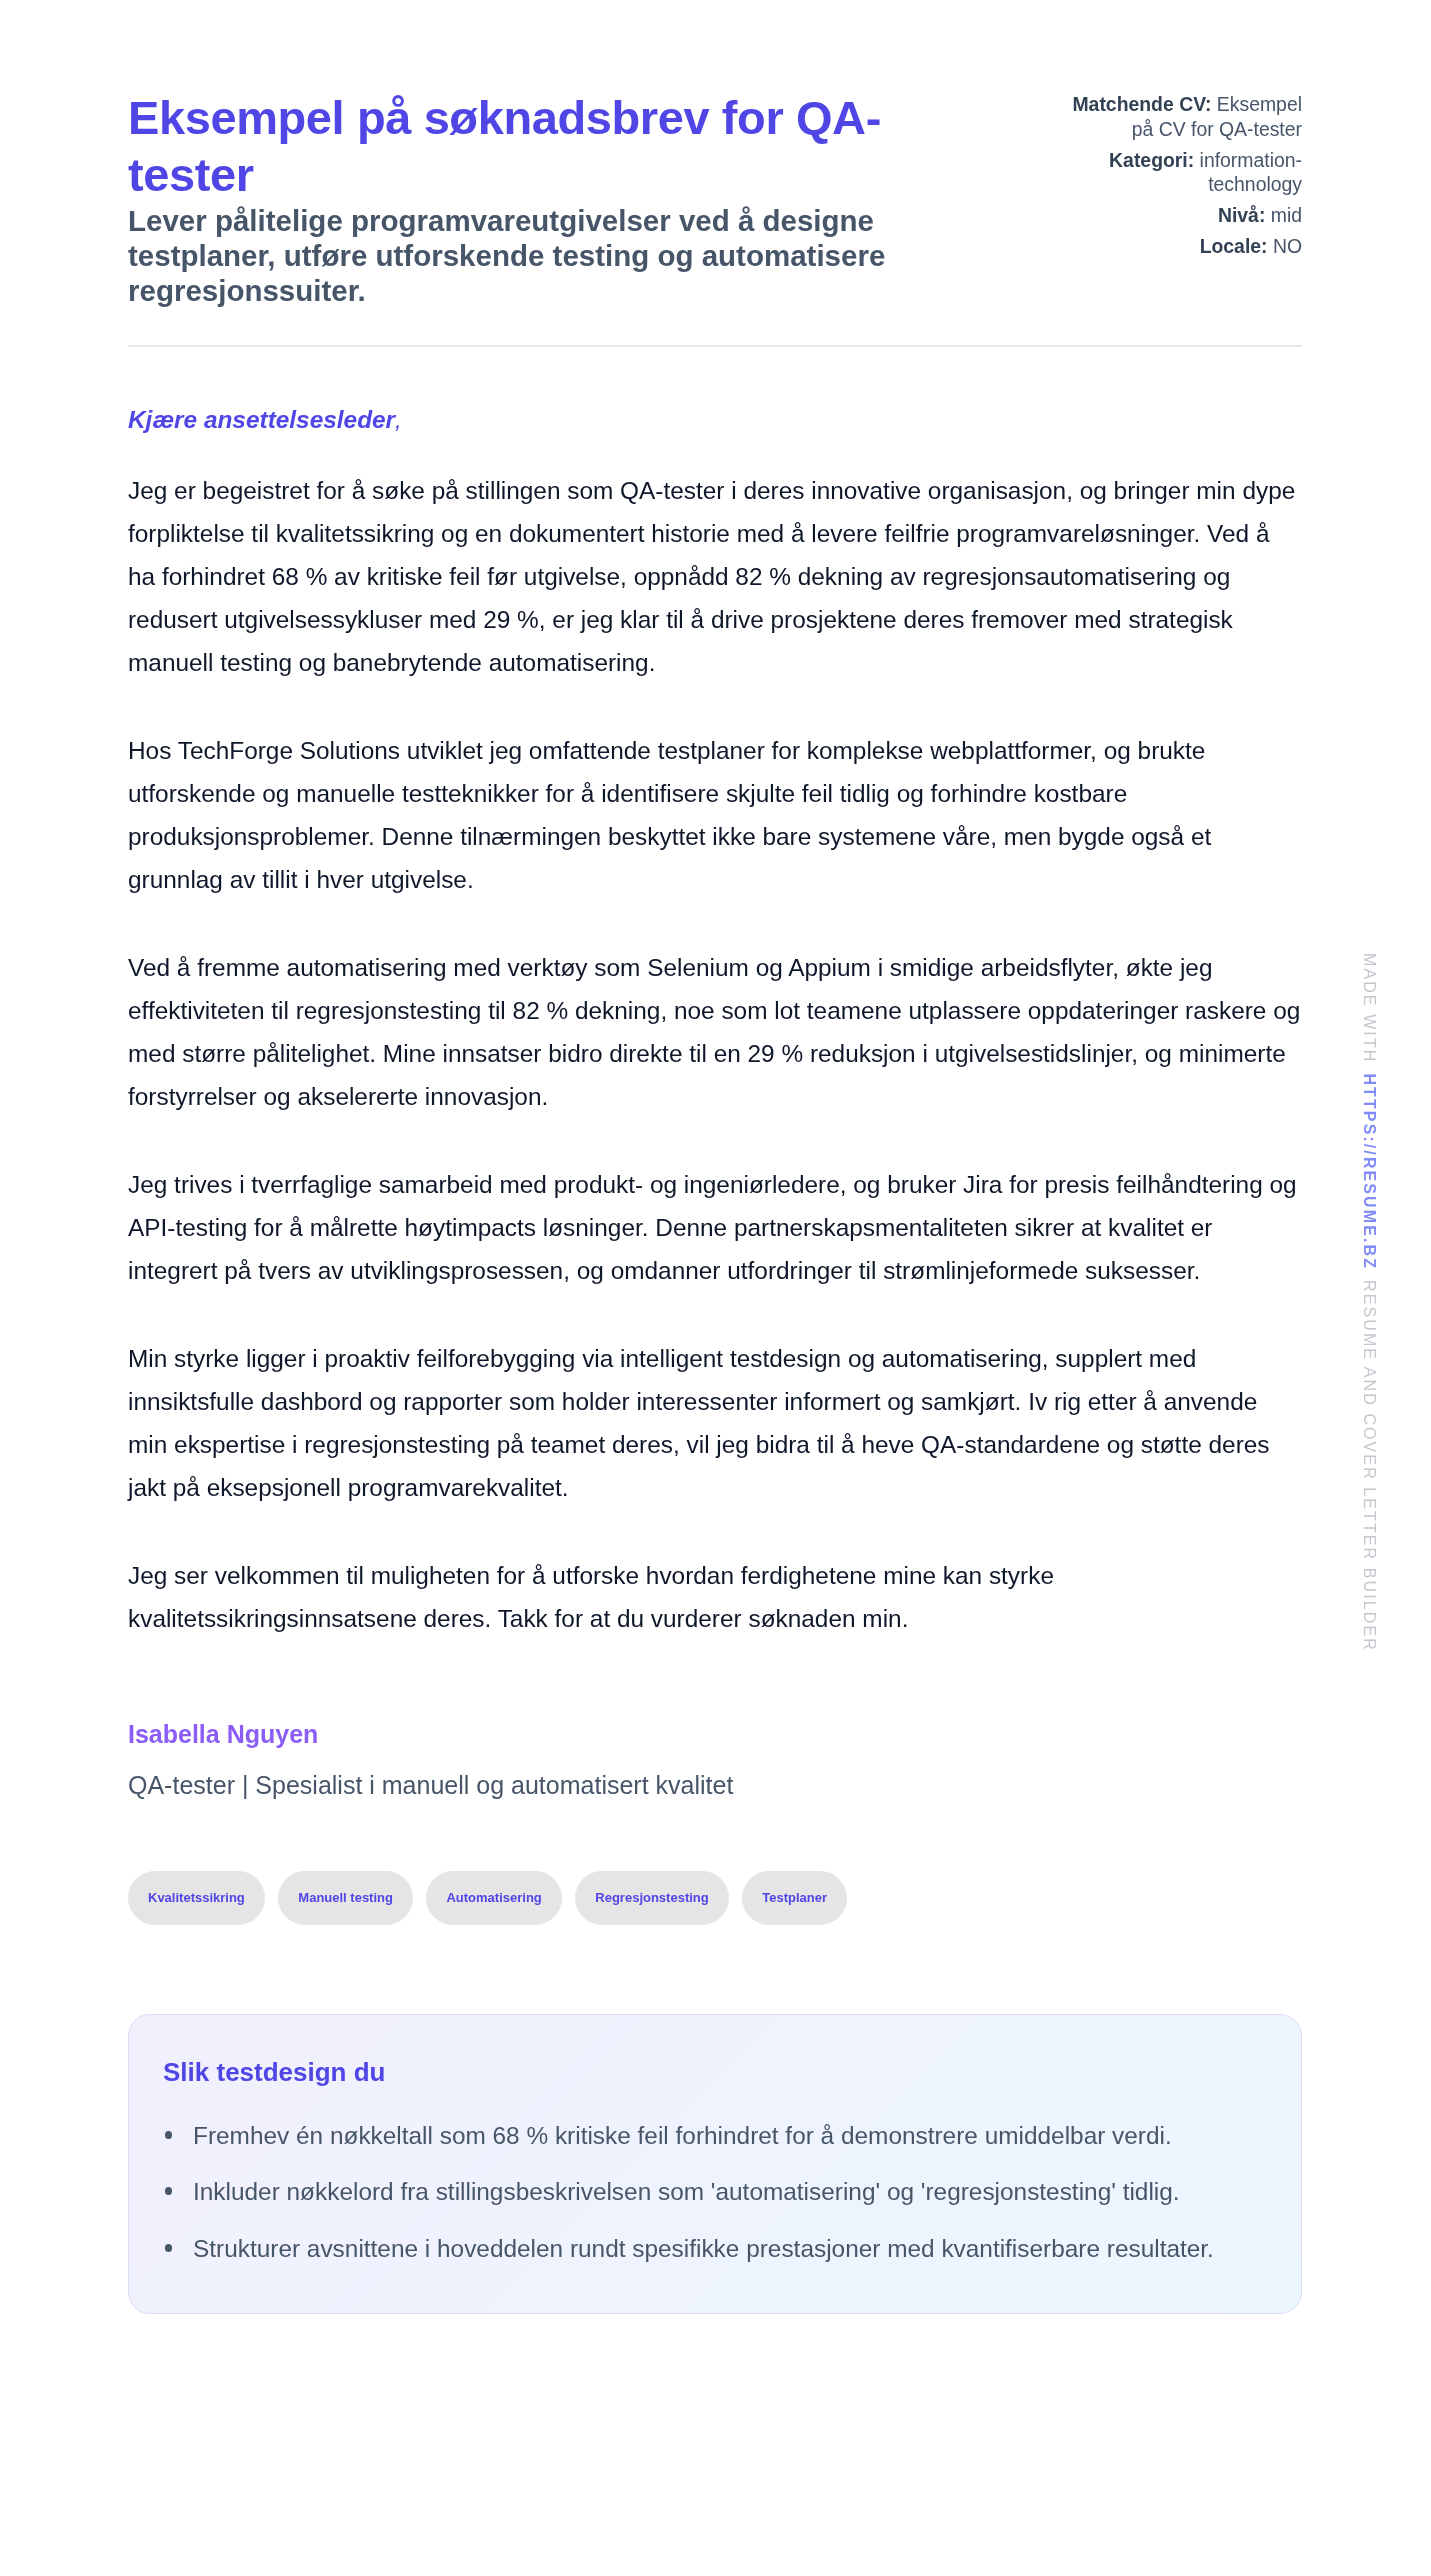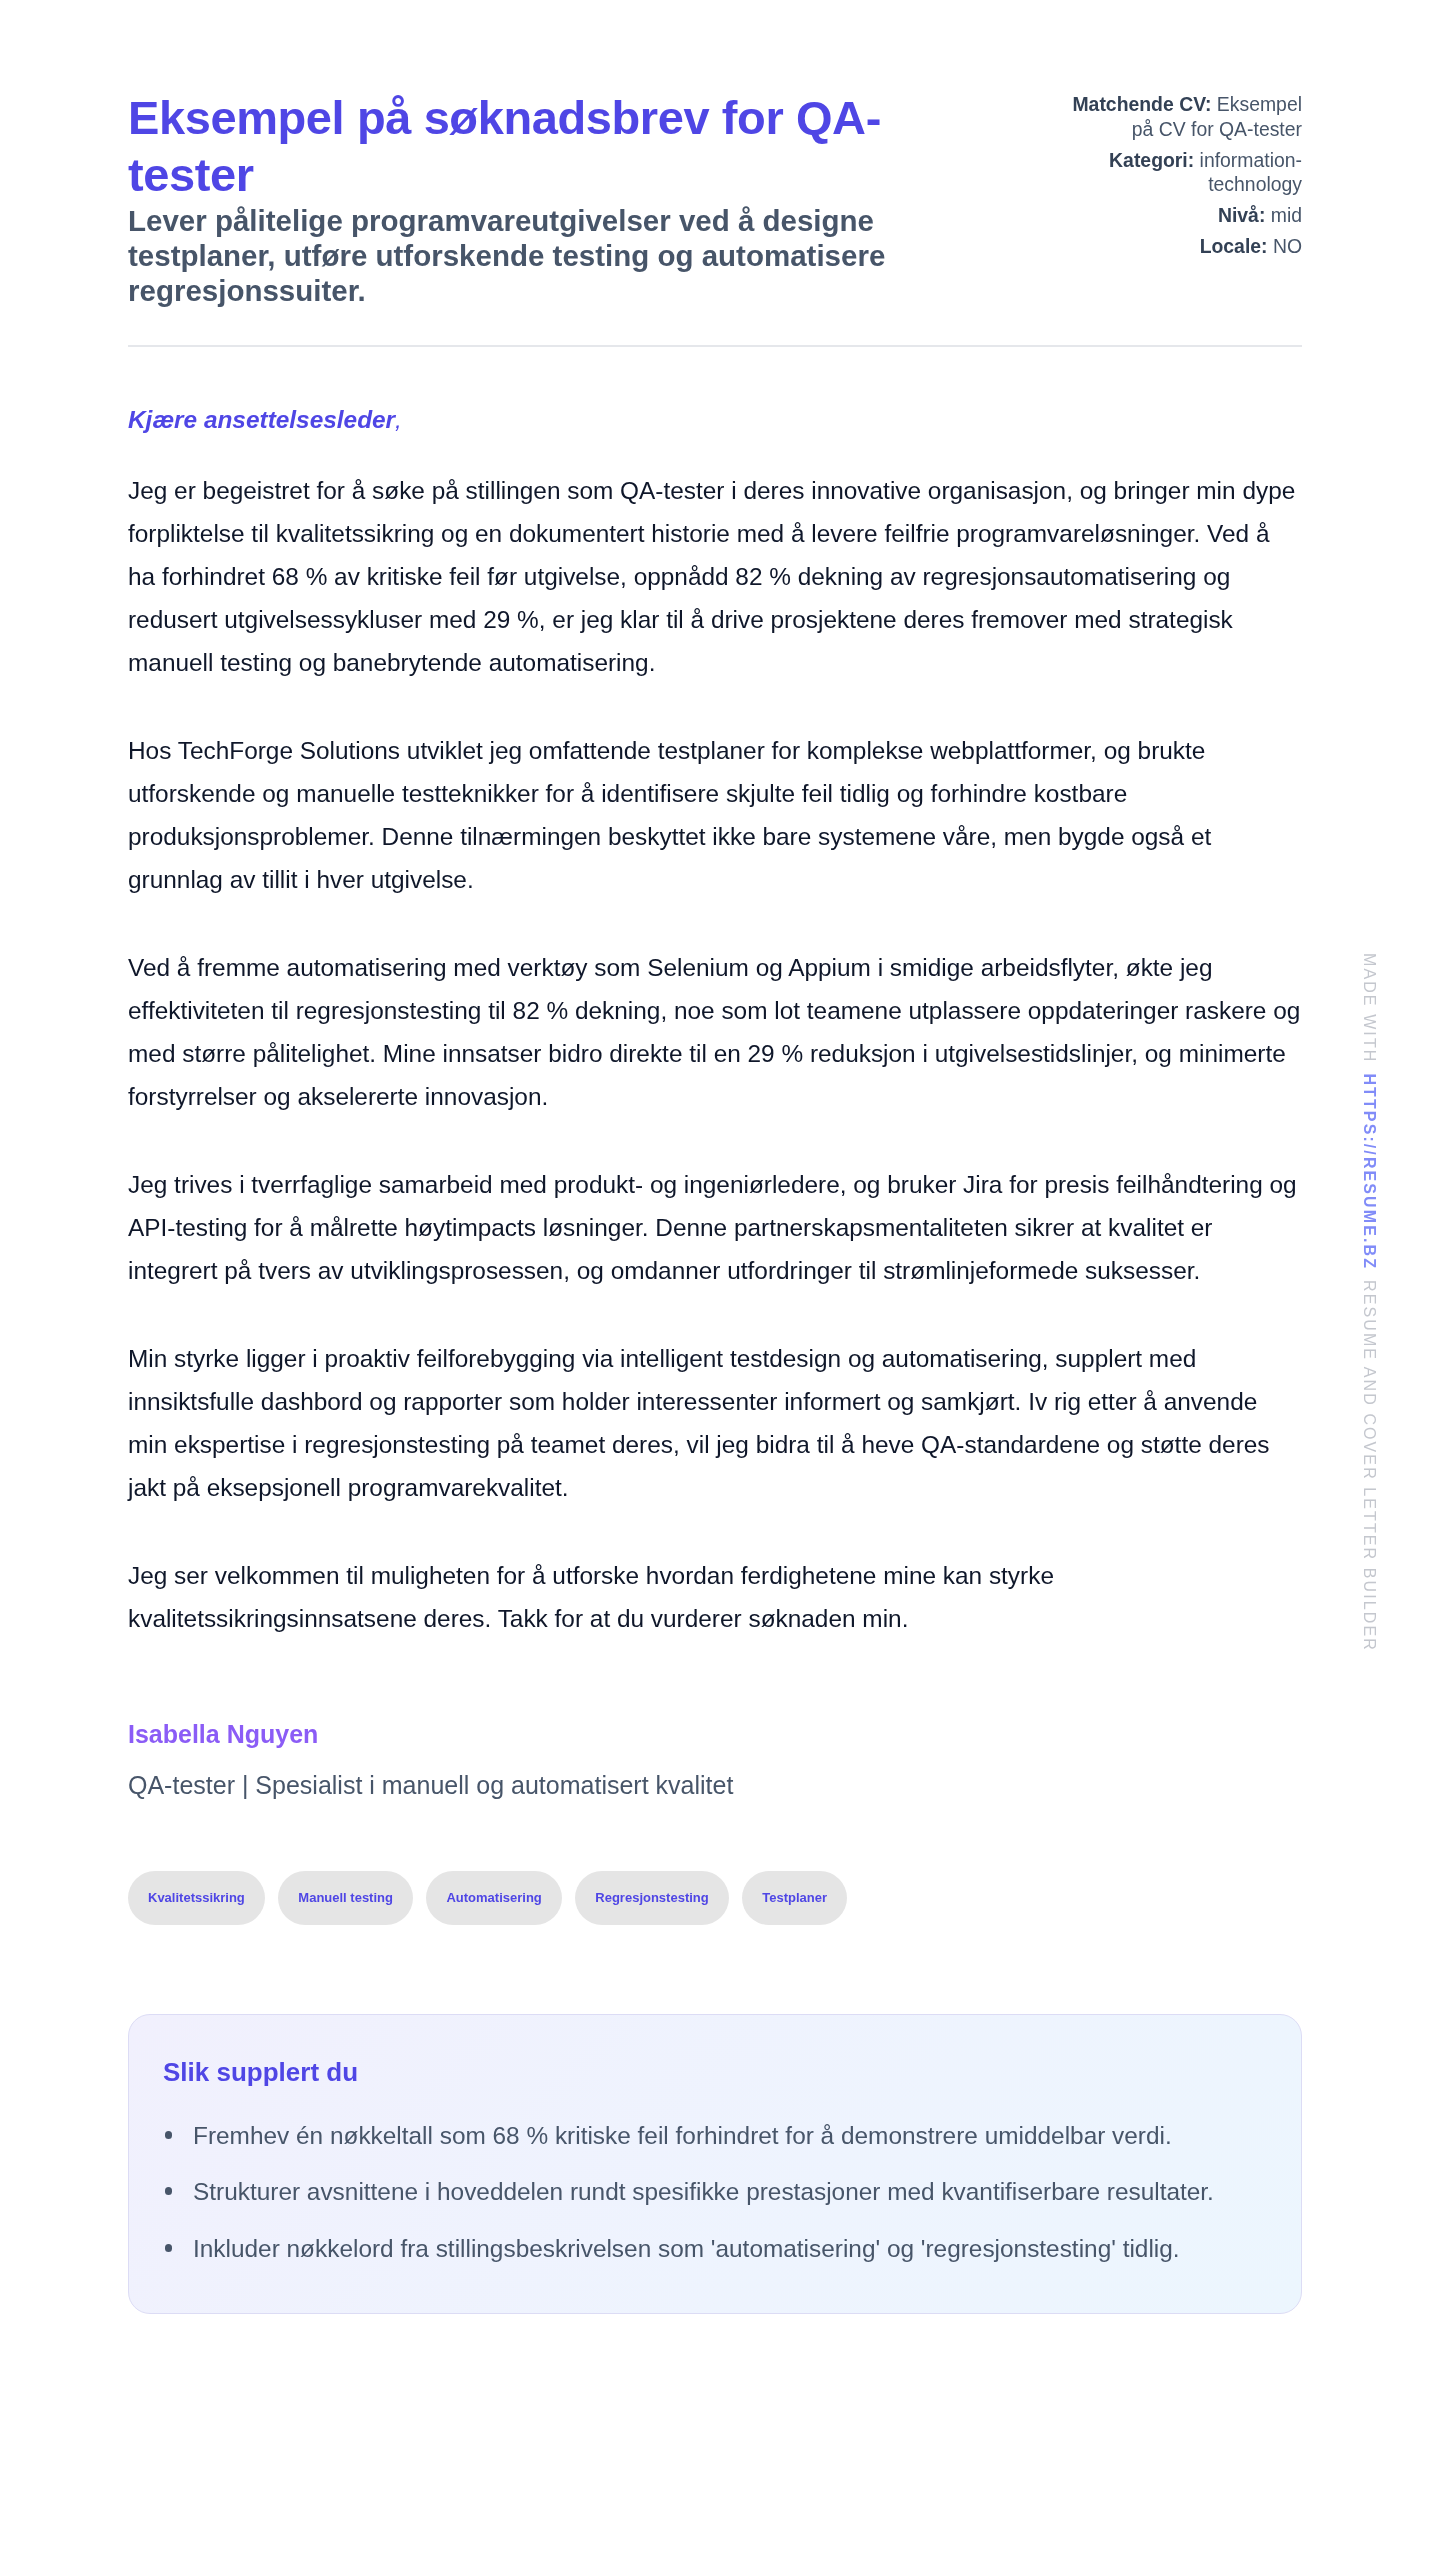--- a/index.html
+++ b/index.html
@@ -124,33 +124,33 @@
 
   <div class="tags">
     <span class="tag">Kvalitetssikring</span>
     <span class="tag">Manuell testing</span>
     <span class="tag">Automatisering</span>
     <span class="tag">Regresjonstesting</span>
     <span class="tag">Testplaner</span>
   </div>
 
   <section class="tips">
-    <h2 class="tips-title">Slik supplert du</h2>
+    <h2 class="tips-title">Slik testdesign du</h2>
     <ul class="tips-list">
       <li class="tips-item">
         <span class="tips-bullet"></span>
         <span>Fremhev én nøkkeltall som 68 % kritiske feil forhindret for å demonstrere umiddelbar verdi.</span>
       </li>
       <li class="tips-item">
         <span class="tips-bullet"></span>
-        <span>Strukturer avsnittene i hoveddelen rundt spesifikke prestasjoner med kvantifiserbare resultater.</span>
+        <span>Inkluder nøkkelord fra stillingsbeskrivelsen som 'automatisering' og 'regresjonstesting' tidlig.</span>
       </li>
       <li class="tips-item">
         <span class="tips-bullet"></span>
-        <span>Inkluder nøkkelord fra stillingsbeskrivelsen som 'automatisering' og 'regresjonstesting' tidlig.</span>
+        <span>Strukturer avsnittene i hoveddelen rundt spesifikke prestasjoner med kvantifiserbare resultater.</span>
       </li>
     </ul>
   </section>
 </div>
 
 <div class="side-credit">
   <div class="side-credit-inner">
     <span>MADE WITH</span><span class="side-credit-link">HTTPS://RESUME.BZ</span><span>RESUME AND COVER LETTER BUILDER</span>
   </div>
 </div>

